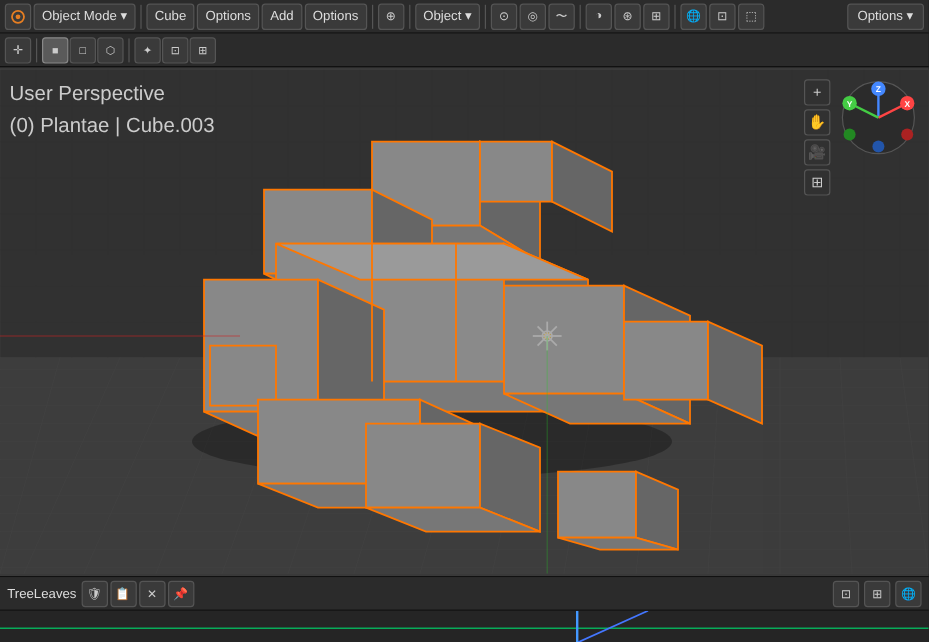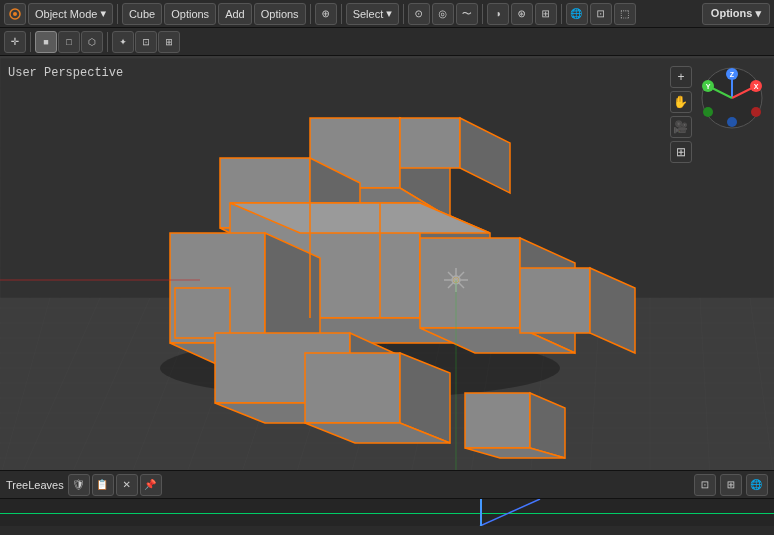--- a/index.html
+++ b/index.html
@@ -65,21 +65,20 @@
       padding: 0 8px;
       background: #3a3a3a;
       border: 1px solid #555;
       border-radius: 3px;
       color: #ddd;
       font-size: 11px;
       display: flex;
       align-items: center;
       gap: 3px;
       cursor: pointer;
-      font-weight: bold;
     }
 
     
     .second-toolbar {
       height: 28px;
       background: #2b2b2b;
       display: flex;
       align-items: center;
       padding: 0 4px;
       gap: 2px;
@@ -116,24 +115,23 @@
       background: #393939;
       overflow: hidden;
     }
 
     
     .viewport-label {
       position: absolute;
       top: 8px;
       left: 8px;
       color: #ccc;
-      font-size: 12px;
+      font-size: 17px;
       line-height: 1.6;
       pointer-events: none;
-      font-family: Liberation Mono, monospace;
     }
 
     
     .nav-gizmo {
       position: absolute;
       top: 8px;
       right: 8px;
       width: 68px;
       height: 68px;
     }
@@ -160,21 +158,21 @@
       color: #ccc;
       font-size: 12px;
     }
 
     
     .bottom-bar {
       position: absolute;
       bottom: 0;
       left: 0;
       right: 0;
-      height: 65px;
+      height: 55px;
       background: #2b2b2b;
       border-top: 1px solid #111;
     }
 
     .timeline-header {
       height: 28px;
       background: #2b2b2b;
       display: flex;
       align-items: center;
       padding: 0 6px;
@@ -256,21 +254,21 @@
   </div>
   <div class="toolbar-btn">
     <span>Options</span>
   </div>
   <div class="toolbar-separator"></div>
 
   <div class="toolbar-icon-btn">⊕</div>
   <div class="toolbar-separator"></div>
 
   <div class="toolbar-btn">
-    <span>Select</span>
+    <span>Object</span>
     <span>▾</span>
   </div>
   <div class="toolbar-separator"></div>
 
   <div class="toolbar-icon-btn">⊙</div>
   <div class="toolbar-icon-btn">◎</div>
   <div class="toolbar-icon-btn">〜</div>
   <div class="toolbar-separator"></div>
 
   <div class="toolbar-icon-btn">◑</div>
@@ -436,20 +434,21 @@
       <circle cx="0" cy="0" r="4" fill="none" stroke="#aaa"></circle>
     </g>
 
     <line x1="0" y1="222" x2="200" y2="222" stroke="#cc2222" stroke-width="1" opacity="0.6"></line>
 
     <line x1="456" y1="420" x2="456" y2="222" stroke="#22cc22" stroke-width="1" opacity="0.3"></line>
   </svg>
 
   <div class="viewport-label">
     <div>User Perspective</div>
+    <div>(0) Plantae | Cube.003</div>
   </div>
 
   <div class="nav-gizmo">
     <svg width="68" height="68" viewBox="0 0 68 68">
 
       <circle cx="34" cy="34" r="30" fill="rgba(40,40,40,0.6)" stroke="#555" stroke-width="1"></circle>
 
       <line x1="34" y1="34" x2="34" y2="10" stroke="#4488ff" stroke-width="2"></line>
       <circle cx="34" cy="10" r="6" fill="#4488ff"></circle>
       <text x="34" y="13" text-anchor="middle" font-size="7" fill="white" font-weight="bold">Z</text>

